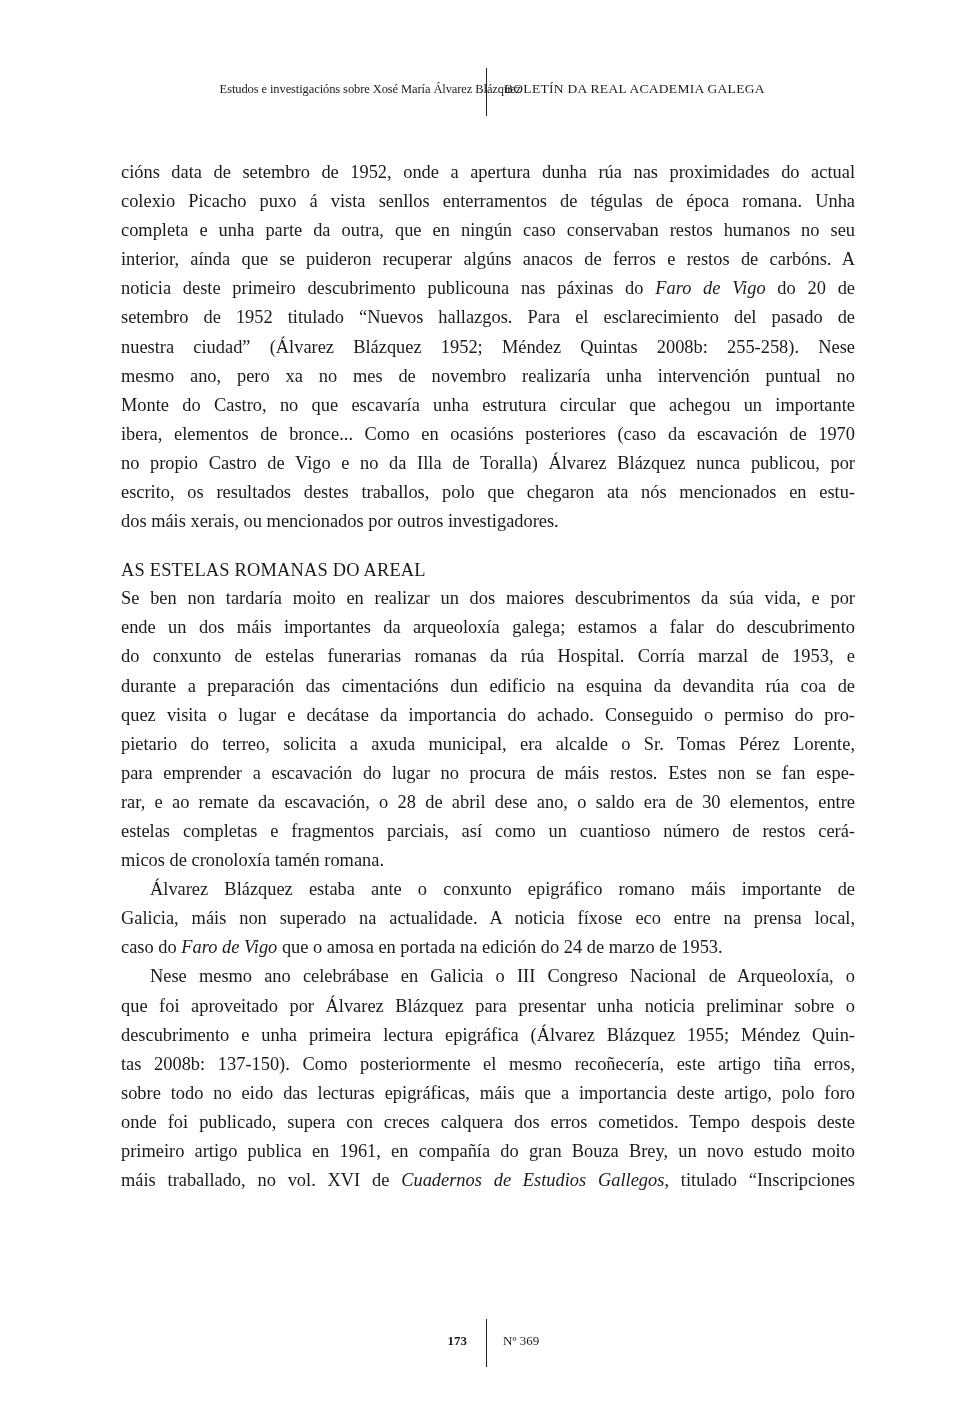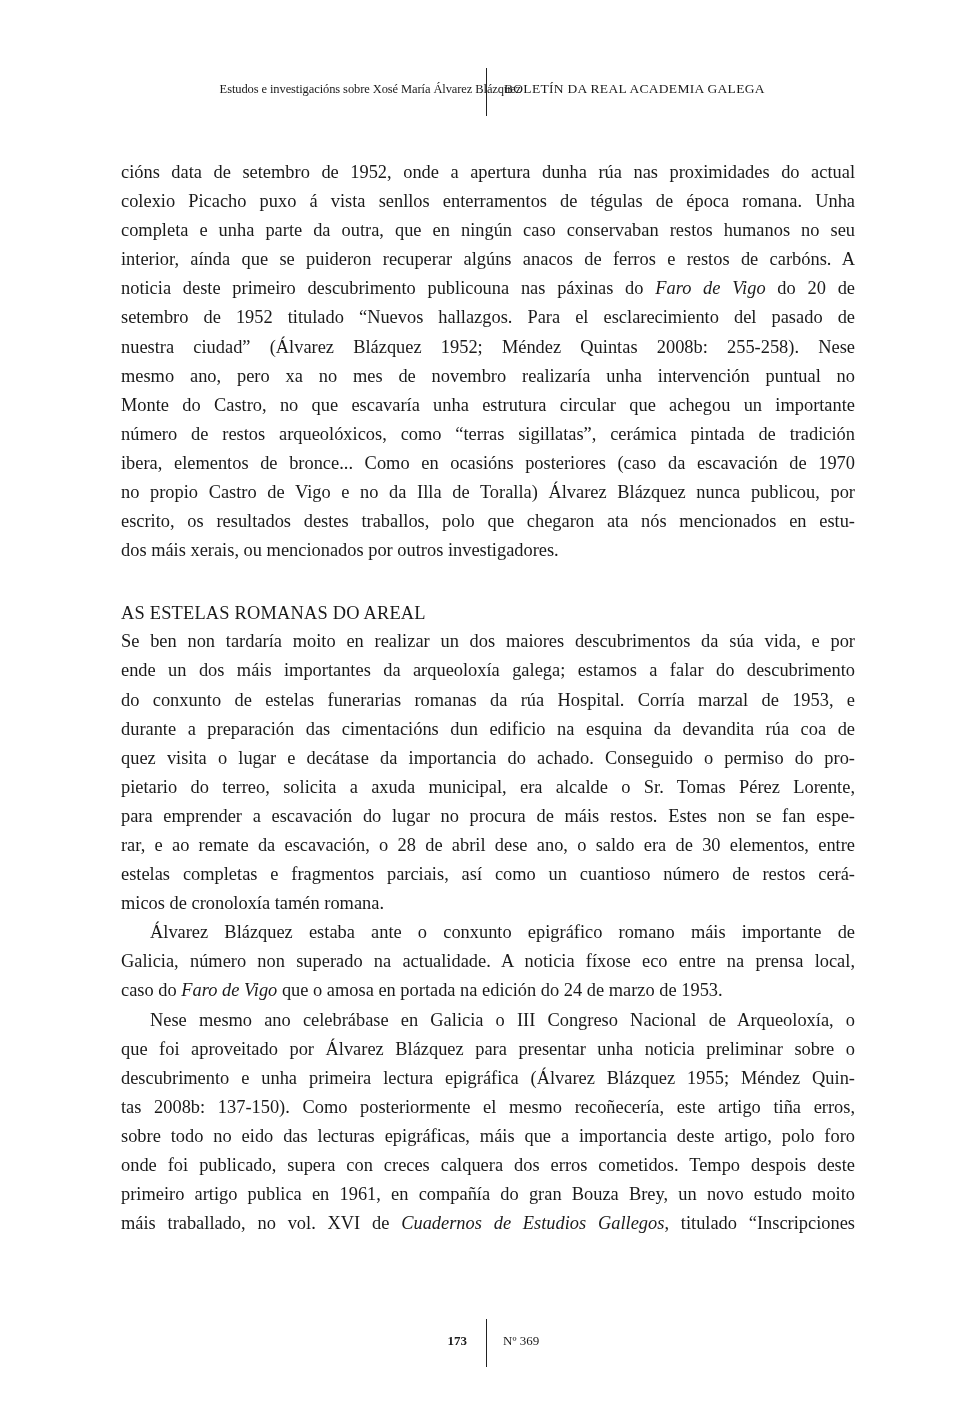--- a/index.html
+++ b/index.html
@@ -7,21 +7,21 @@
          font-family:"Liberation Serif","DejaVu Serif",serif; color:#1a1a1a; }
   .header { position:absolute; top:68px; left:0; width:975px; height:48px;padding-left:43px; }
   .header .left { position:absolute; right:497px; top:14px; font-size:12.5px; white-space:nowrap; letter-spacing:-0.1px; }
   .header .divider { position:absolute; left:486px; top:0; width:1px; height:48px; background:#222; }
   .header .right { position:absolute; left:504px; top:13px; font-size:13.5px; letter-spacing:0.3px; white-space:nowrap;text-align:right; }
   .body { position:absolute; left:121px; top:158px; width:734px; }
   .line { display:block; font-size:18.4px; line-height:29.1px; height:29.1px; white-space:nowrap;
           text-align:justify; text-align-last:justify; }
   .line.last { text-align-last:left; }
   .line.indent { padding-left:29px; }
-  .heading { display:block; font-size:18.4px; line-height:28px; height:28px; margin-top:34px; letter-spacing:0.2px; }
+  .heading { display:block; font-size:18.4px; line-height:28px; height:28px; margin-top:20px; letter-spacing:0.2px; }
   .footer { position:absolute; top:1319px; left:0; width:975px; height:48px; }
   .footer .page-num { position:absolute; right:508px; top:14px; font-size:13px; font-weight:bold; }
   .footer .divider { position:absolute; left:486px; top:0; width:1px; height:48px; background:#222; }
   .footer .issue { position:absolute; left:503px; top:14px; font-size:13px; }
   i { font-style:italic; }
 </style>
 </head>
 <body>
 
 <div class="header">
@@ -35,21 +35,20 @@
       <div>
         <span class="line">cións data de setembro de 1952, onde a apertura dunha rúa nas proximidades do actual</span>
         <span class="line">colexio Picacho puxo á vista senllos enterramentos de tégulas de época romana. Unha</span>
         <span class="line">completa e unha parte da outra, que en ningún caso conservaban restos humanos no seu</span>
         <span class="line">interior, aínda que se puideron recuperar algúns anacos de ferros e restos de carbóns. A</span>
         <span class="line">noticia deste primeiro descubrimento publicouna nas páxinas do <i>Faro de Vigo</i> do 20 de</span>
         <span class="line">setembro de 1952 titulado “Nuevos hallazgos. Para el esclarecimiento del pasado de</span>
         <span class="line">nuestra ciudad” (Álvarez Blázquez 1952; Méndez Quintas 2008b: 255-258). Nese</span>
         <span class="line">mesmo ano, pero xa no mes de novembro realizaría unha intervención puntual no</span>
         <span class="line">Monte do Castro, no que escavaría unha estrutura circular que achegou un importante</span>
-        <span class="line">número de restos arqueolóxicos, como “terras sigillatas”, cerámica pintada de tradición</span>
         <span class="line">ibera, elementos de bronce... Como en ocasións posteriores (caso da escavación de 1970</span>
         <span class="line">no propio Castro de Vigo e no da Illa de Toralla) Álvarez Blázquez nunca publicou, por</span>
         <span class="line">escrito, os resultados destes traballos, polo que chegaron ata nós mencionados en estu-</span>
         <span class="line last">dos máis xerais, ou mencionados por outros investigadores.</span>
       </div>
     </div>
   <div class="heading">AS ESTELAS ROMANAS DO AREAL</div>
   <div id="section">
       <div>
         <span class="line">Se ben non tardaría moito en realizar un dos maiores descubrimentos da súa vida, e por</span>
@@ -58,21 +57,21 @@
         <span class="line">durante a preparación das cimentacións dun edificio na esquina da devandita rúa coa de</span>
         <span class="line">quez visita o lugar e decátase da importancia do achado. Conseguido o permiso do pro-</span>
         <span class="line">pietario do terreo, solicita a axuda municipal, era alcalde o Sr. Tomas Pérez Lorente,</span>
         <span class="line">para emprender a escavación do lugar no procura de máis restos. Estes non se fan espe-</span>
         <span class="line">rar, e ao remate da escavación, o 28 de abril dese ano, o saldo era de 30 elementos, entre</span>
         <span class="line">estelas completas e fragmentos parciais, así como un cuantioso número de restos cerá-</span>
         <span class="line last">micos de cronoloxía tamén romana.</span>
       </div>
       <div>
         <span class="line indent">Álvarez Blázquez estaba ante o conxunto epigráfico romano máis importante de</span>
-        <span class="line">Galicia, número non superado na actualidade. A noticia fíxose eco entre na prensa local,</span>
+        <span class="line">Galicia, máis non superado na actualidade. A noticia fíxose eco entre na prensa local,</span>
         <span class="line last">caso do <i>Faro de Vigo</i> que o amosa en portada na edición do 24 de marzo de 1953.</span>
       </div>
       <div>
         <span class="line indent">Nese mesmo ano celebrábase en Galicia o III Congreso Nacional de Arqueoloxía, o</span>
         <span class="line">que foi aproveitado por Álvarez Blázquez para presentar unha noticia preliminar sobre o</span>
         <span class="line">descubrimento e unha primeira lectura epigráfica (Álvarez Blázquez 1955; Méndez Quin-</span>
         <span class="line">tas 2008b: 137-150). Como posteriormente el mesmo recoñecería, este artigo tiña erros,</span>
         <span class="line">sobre todo no eido das lecturas epigráficas, máis que a importancia deste artigo, polo foro</span>
         <span class="line">onde foi publicado, supera con creces calquera dos erros cometidos. Tempo despois deste</span>
         <span class="line">primeiro artigo publica en 1961, en compañía do gran Bouza Brey, un novo estudo moito</span>

